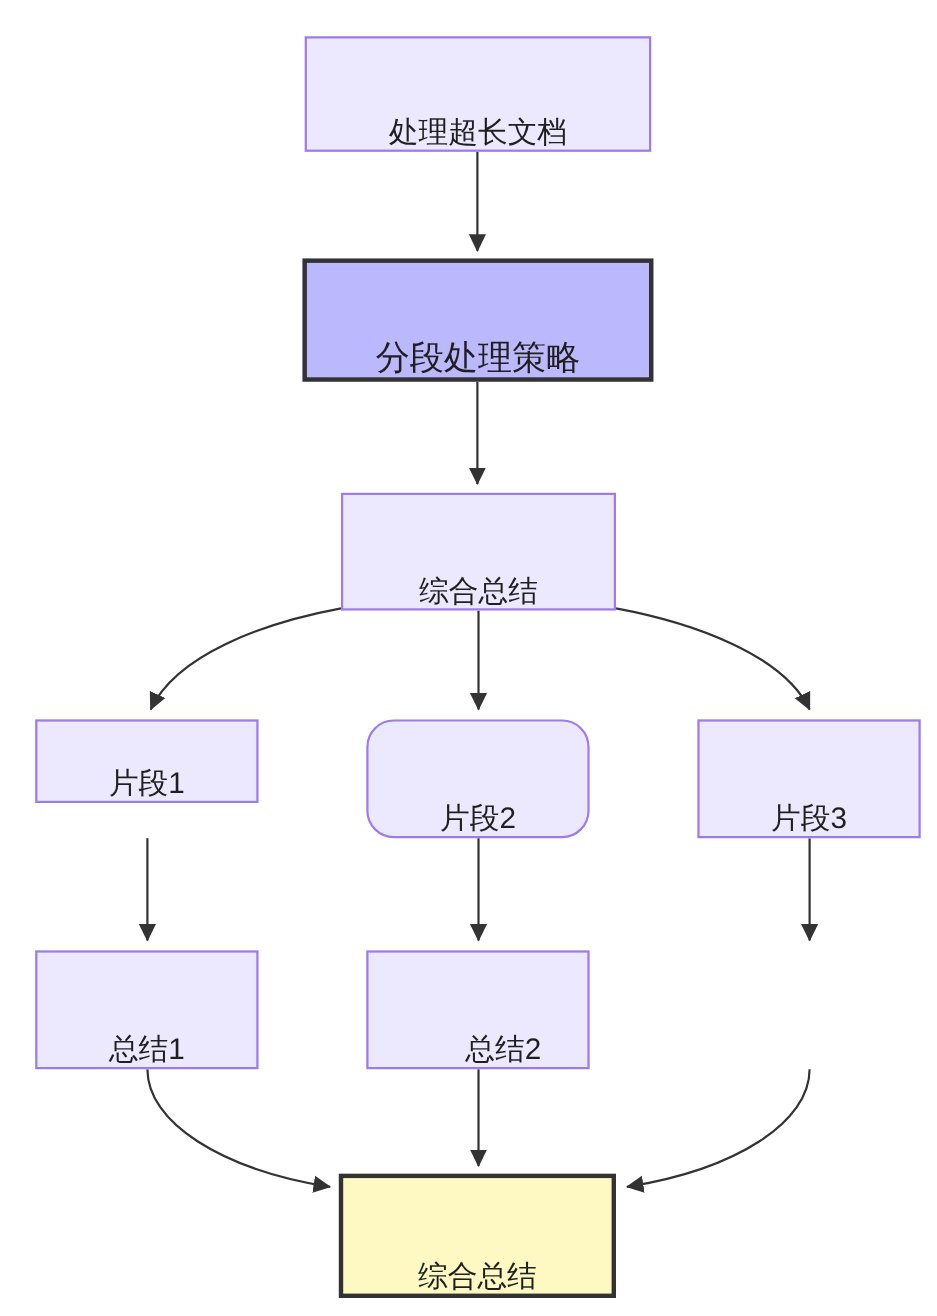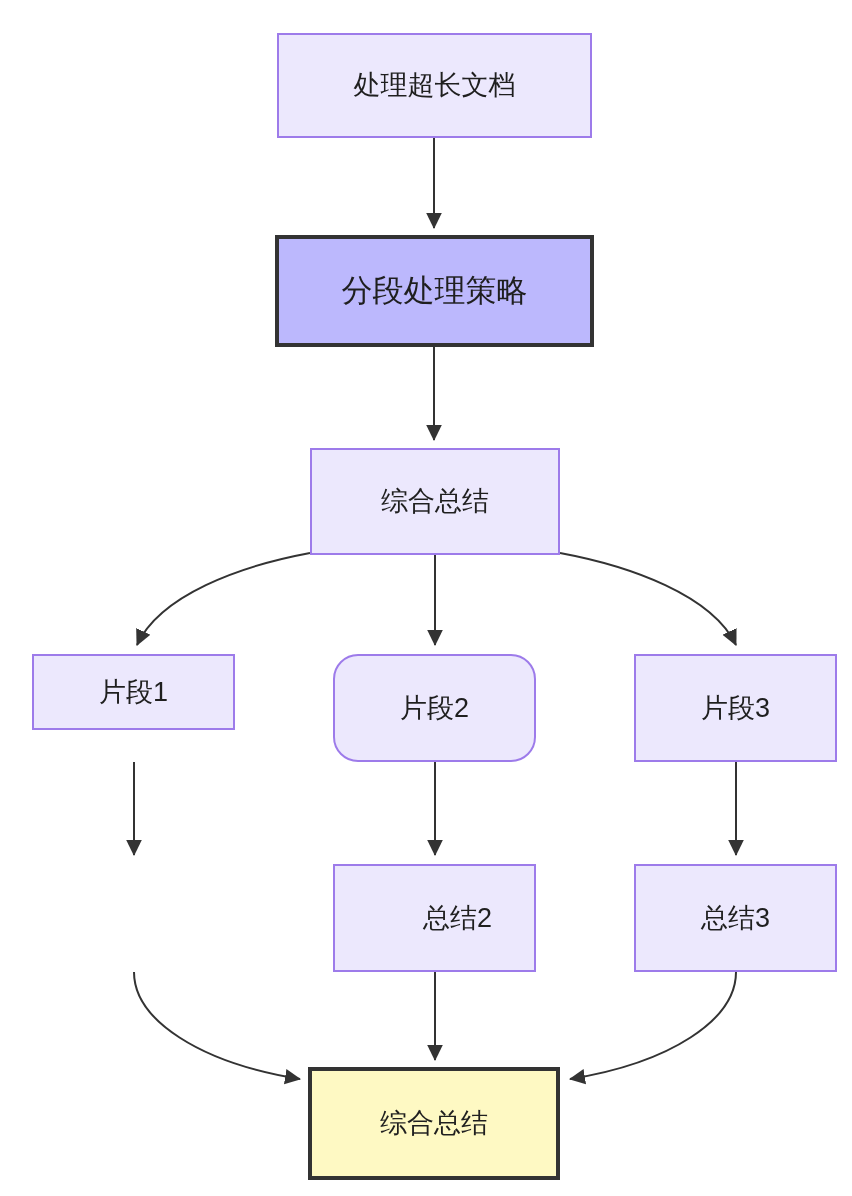--- a/index.html
+++ b/index.html
@@ -27,21 +27,21 @@
     left: 0;
     top: 0;
     width: 852px;
     height: 1196px;
     pointer-events: none;
   }
   .node {
     position: absolute;
     box-sizing: border-box;
     display: flex;
-    align-items: center;
+    align-items: flex-end;
     justify-content: center;
     text-align: center;
     line-height: 1.2;
   }
   .node-label {
     display: block;
     white-space: nowrap;
   }
   .node.normal {
     background: #ECE8FD;
@@ -128,26 +128,26 @@
   </div>
 
   <div class="node normal" id="node-chunk-2">
     <span class="node-label">片段2</span>
   </div>
 
   <div class="node normal" id="node-chunk-3">
     <span class="node-label">片段3</span>
   </div>
 
+  <div class="node normal" id="node-summary-1">
+    <span class="node-label">总结1</span>
+  </div>
 
   <div class="node normal" id="node-summary-2">
     <span class="node-label">总结2</span>
   </div>
 
-  <div class="node normal" id="node-summary-3">
-    <span class="node-label">总结3</span>
-  </div>
 
   <div class="node result" id="node-final">
     <span class="node-label">综合总结</span>
   </div>
 
 </div>
 
 </body></html>

